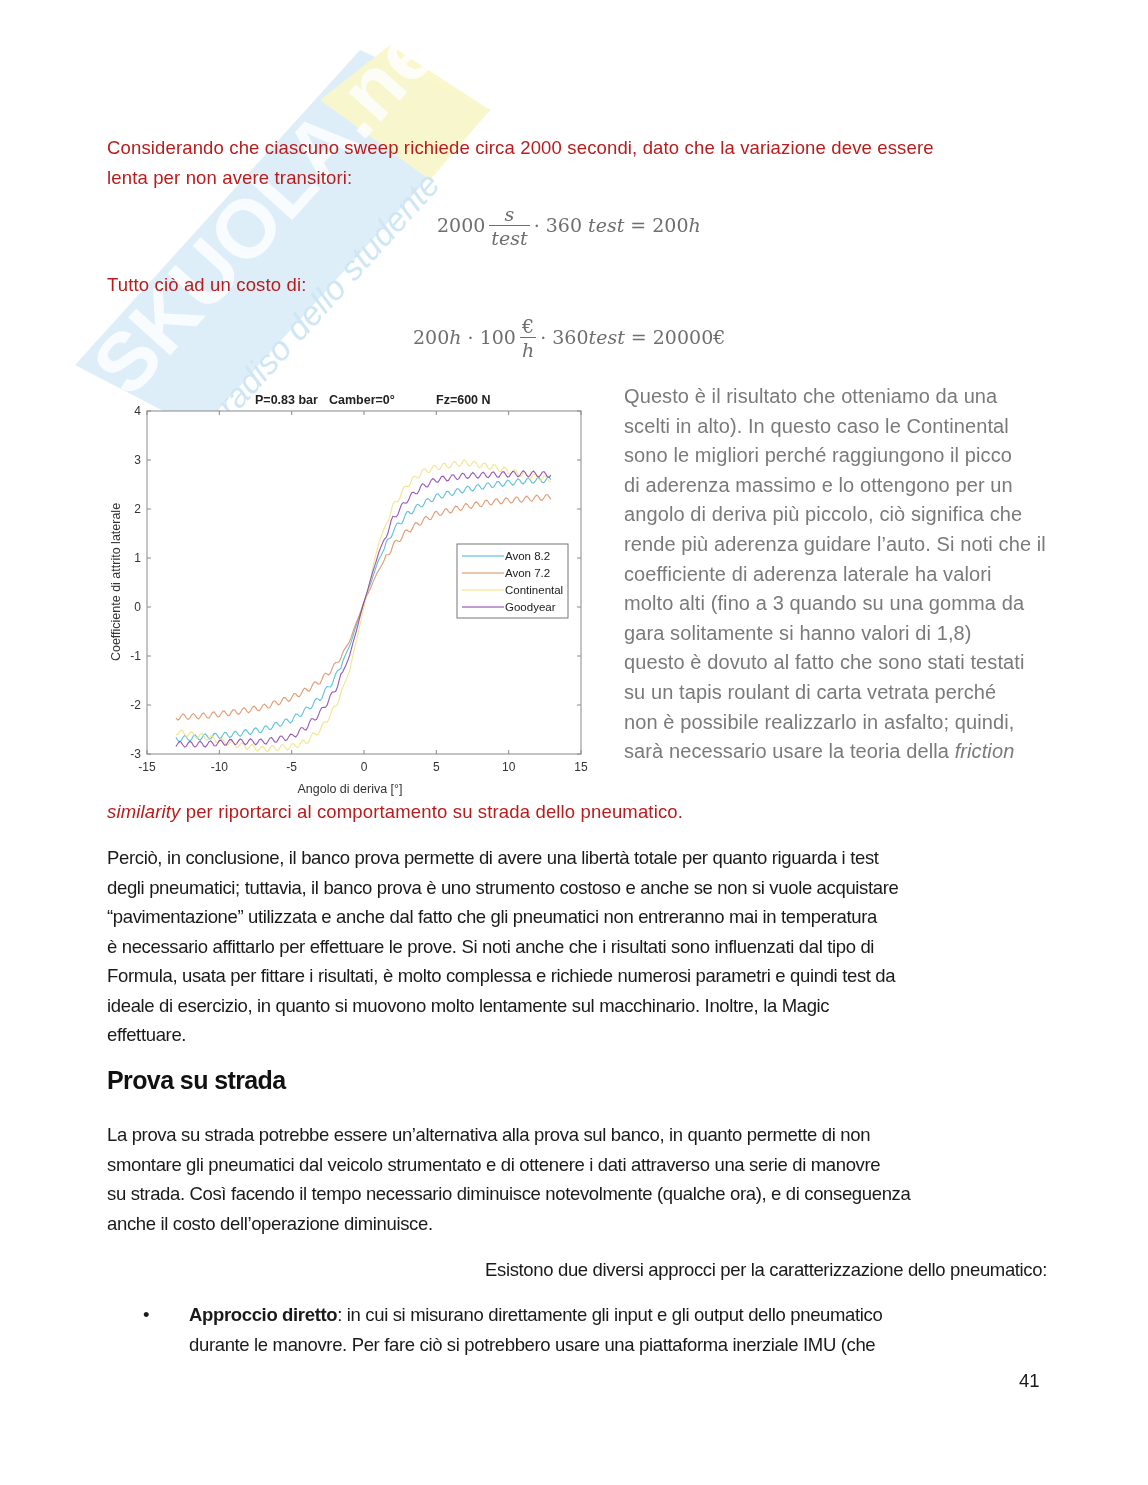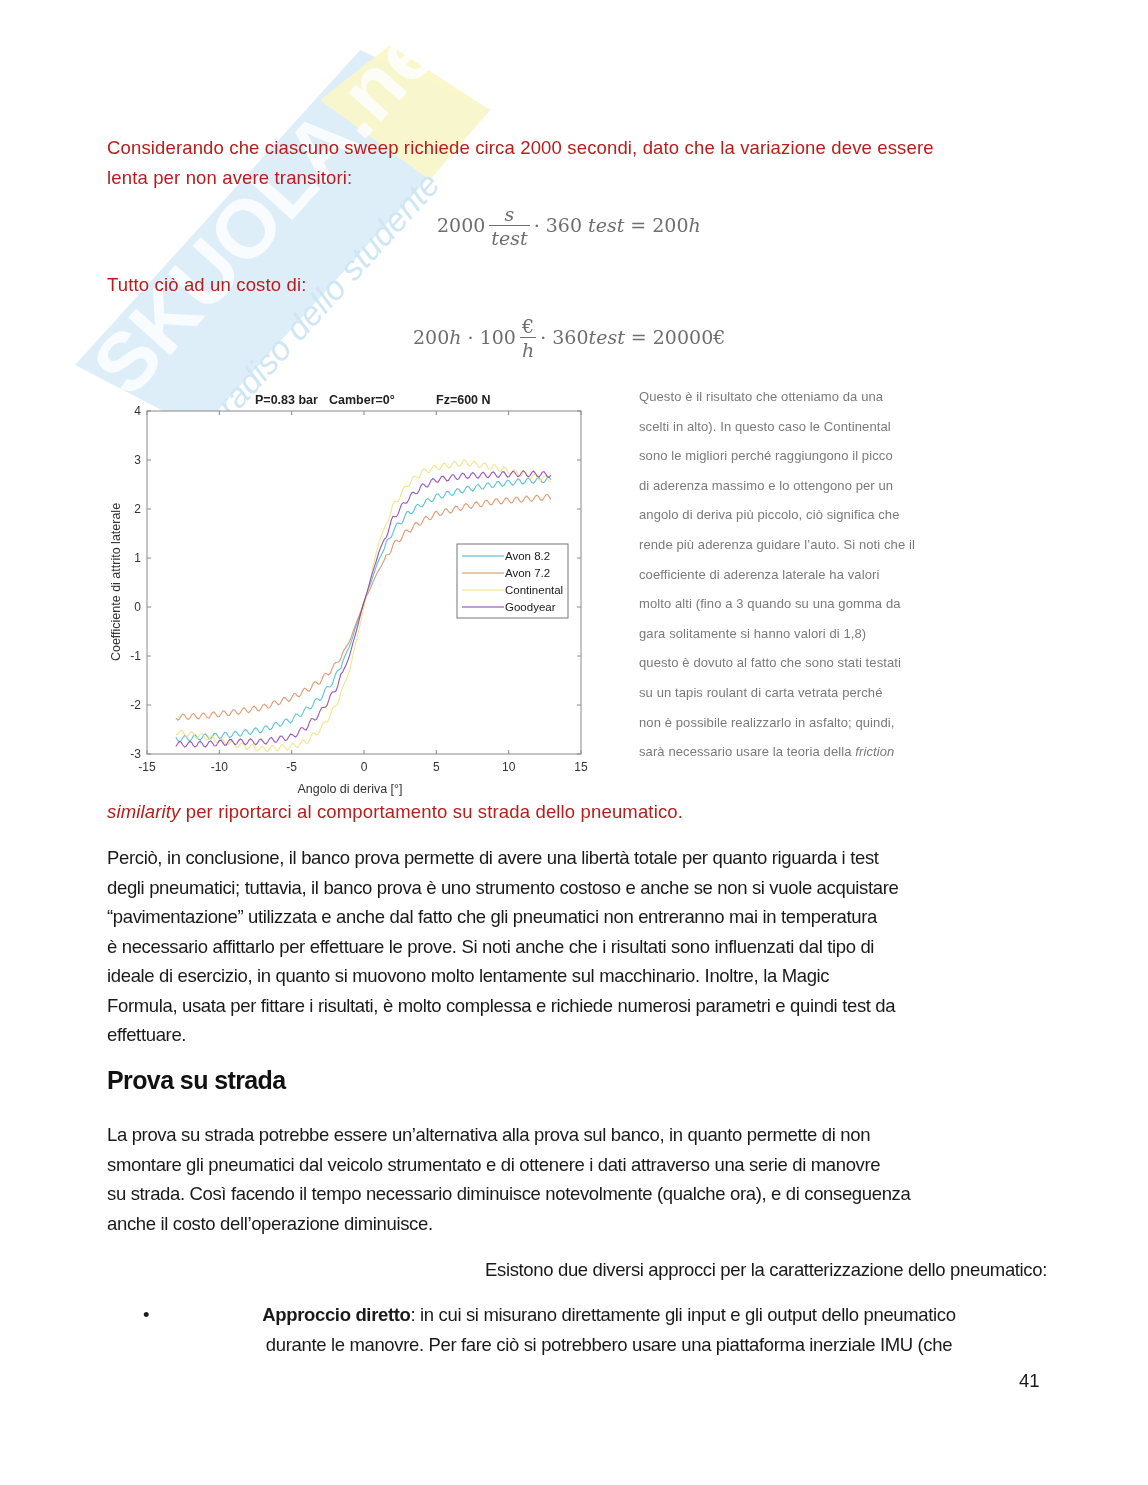--- a/index.html
+++ b/index.html
@@ -8,26 +8,26 @@
   .page { position:absolute; left:0; top:0; width:1148px; height:1485px; }
   .watermark { position:absolute; left:60px; top:20px; width:480px; height:480px; pointer-events:none; }
   .txt { position:absolute; left:107px; width:940px; font-size:18.5px; line-height:29.5px; color:#1a1a1a;
          font-family:"Liberation Sans", "DejaVu Sans", sans-serif; letter-spacing:-0.35px; }
   .faded { color:#b91c1c; letter-spacing:0.15px; }
   .eq { position:absolute; font-family:"DejaVu Serif", "Liberation Serif", serif; color:#6e6e6e; font-size:19px; white-space:nowrap; }
   .eq i { font-style:italic; }
   .frac { display:inline-block; vertical-align:middle; text-align:center; margin:0 4px; }
   .frac .num { display:block; padding:0 2px; line-height:22px; }
   .frac .den { display:block; border-top:1.3px solid #6e6e6e; padding:0 2px; line-height:24px; }
-  .side { position:absolute; left:624px; width:430px; font-size:13px; line-height:29.6px; color:#7a7a7a; letter-spacing:0.1px;margin-left:15px; }
+  .side { position:absolute; left:624px; width:430px; font-size:20px; line-height:29.6px; color:#7a7a7a; letter-spacing:0.1px; }
   h2 { position:absolute; left:107px; top:1066px; margin:0; font-size:25px; font-weight:bold; color:#111;
        font-family:"Liberation Sans", "DejaVu Sans", sans-serif; letter-spacing:-0.6px;text-align:right; }
   .bullet-row { position:absolute; left:107px; top:1300px; width:940px; font-size:18.5px; line-height:29.5px; color:#1a1a1a; letter-spacing:-0.35px; }
   .bullet-dot { position:absolute; left:36px; top:0; }
-  .bullet-text { position:absolute; left:67px; width:870px;text-align:center; }
+  .bullet-text { position:absolute; left:82px; width:870px; }
   .pagenum { position:absolute; left:1019px; top:1370px; font-size:18.5px; color:#1a1a1a; }
   .chart { position:absolute; left:100px; top:384px; width:500px; height:420px; }
   .chart svg text { font-family:"Liberation Sans", "DejaVu Sans", sans-serif; }
 </style>
 </head>
 <body>
 
 <div class="page">
 
   <svg class="watermark" viewBox="0 0 480 480">
@@ -150,22 +150,22 @@
 
   <div class="txt faded" style="top:797px;">
     <i>similarity</i><span> per riportarci al comportamento su strada dello pneumatico.</span>
   </div>
 
   <div class="txt" style="top:843px;" id="conclusion">
       <div>Perciò, in conclusione, il banco prova permette di avere una libertà totale per quanto riguarda i test</div>
       <div>degli pneumatici; tuttavia, il banco prova è uno strumento costoso e anche se non si vuole acquistare</div>
       <div>“pavimentazione” utilizzata e anche dal fatto che gli pneumatici non entreranno mai in temperatura</div>
       <div>è necessario affittarlo per effettuare le prove. Si noti anche che i risultati sono influenzati dal tipo di</div>
+      <div>Formula, usata per fittare i risultati, è molto complessa e richiede numerosi parametri e quindi test da</div>
       <div>ideale di esercizio, in quanto si muovono molto lentamente sul macchinario. Inoltre, la Magic</div>
-      <div>Formula, usata per fittare i risultati, è molto complessa e richiede numerosi parametri e quindi test da</div>
       <div>effettuare.</div>
     </div>
 
   <h2>Prova su strada</h2>
 
   <div class="txt" style="top:1120px;" id="para1">
       <div>La prova su strada potrebbe essere un’alternativa alla prova sul banco, in quanto permette di non</div>
       <div>smontare gli pneumatici dal veicolo strumentato e di ottenere i dati attraverso una serie di manovre</div>
       <div>su strada. Così facendo il tempo necessario diminuisce notevolmente (qualche ora), e di conseguenza</div>
       <div>anche il costo dell’operazione diminuisce.</div>

